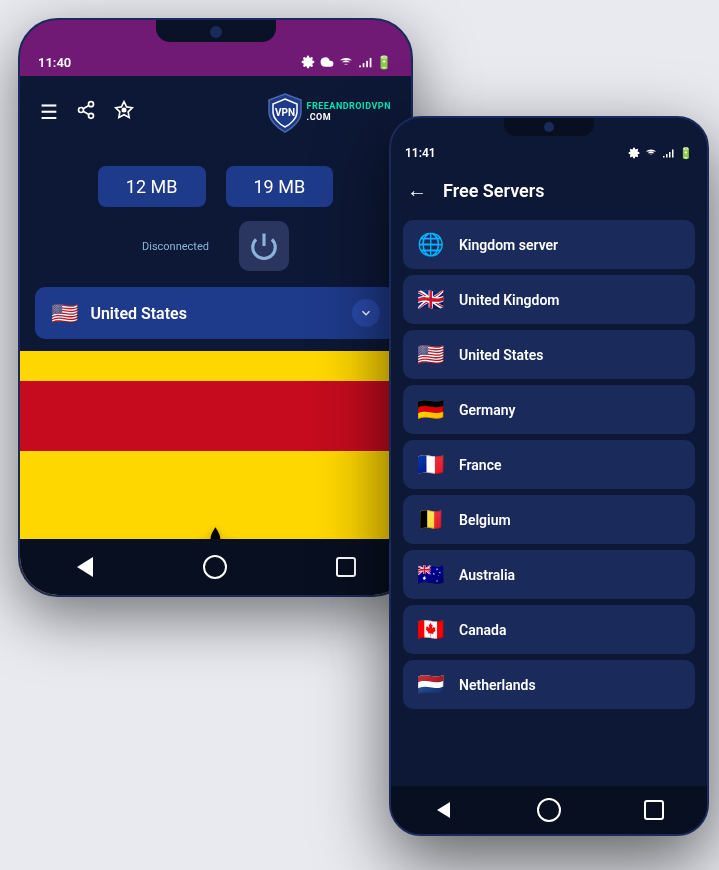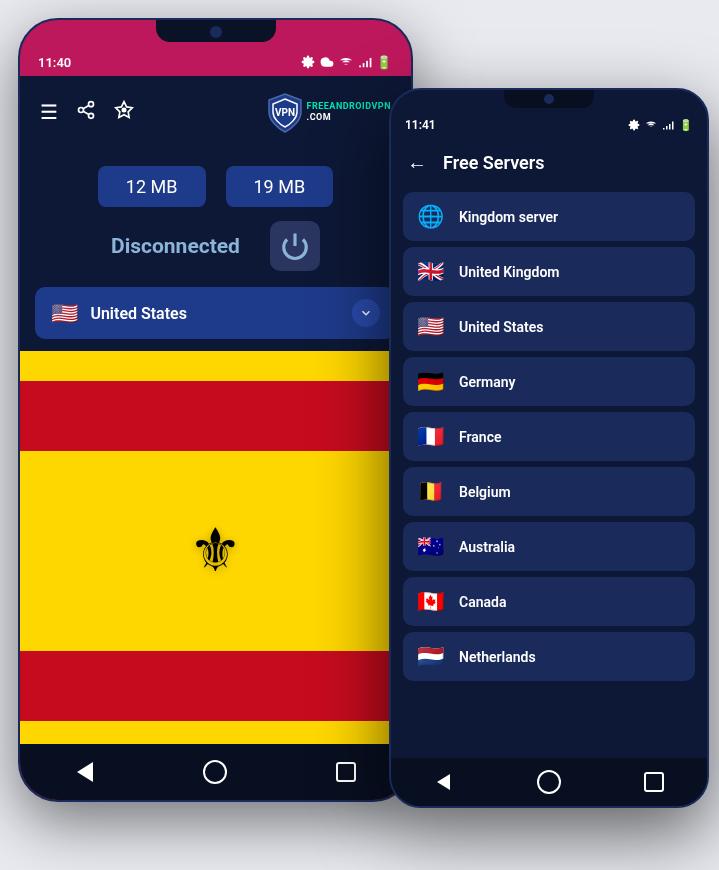--- a/index.html
+++ b/index.html
@@ -19,22 +19,22 @@
       width: 719px;
       height: 870px;
     }
 
     
     .phone1 {
       position: absolute;
       left: 18px;
       top: 18px;
       width: 395px;
-      height: 784px;
-      background: #be185d;
+      height: 579px;
+      background: #701a75;
       border-radius: 40px;
       box-shadow: 0 20px 60px rgba(0,0,0,0.5);
       overflow: hidden;
       border: 2px solid #1a2a5a;
     }
 
     .phone1-notch {
       position: absolute;
       top: 0;
       left: 50%;
@@ -154,22 +154,21 @@
     .disconnect-row {
       display: flex;
       align-items: center;
       gap: 30px;
       margin-top: 14px;
       padding: 0 20px;
     }
 
     .disconnect-text {
       color: #8ab4d8;
-      font-size: 21px;
-      font-weight: bold;
+      font-size: 11px;
     }
 
     .power-btn {
       width: 50px;
       height: 50px;
       border-radius: 10px;
       background: #2a3560;
       border: none;
       display: flex;
       align-items: center;
@@ -259,21 +258,21 @@
     .coat-of-arms {
       font-size: 60px;
       line-height: 1;
       filter: drop-shadow(0 2px 4px rgba(0,0,0,0.3));
     }
 
     
     .phone2 {
       position: absolute;
       right: 10px;
-      top: 88px;
+      top: 116px;
       width: 320px;
       height: 720px;
       background: #0d1836;
       border-radius: 32px;
       box-shadow: 0 25px 70px rgba(0,0,0,0.6);
       overflow: hidden;
       border: 2px solid #1a2a5a;
       z-index: 10;
     }
 

